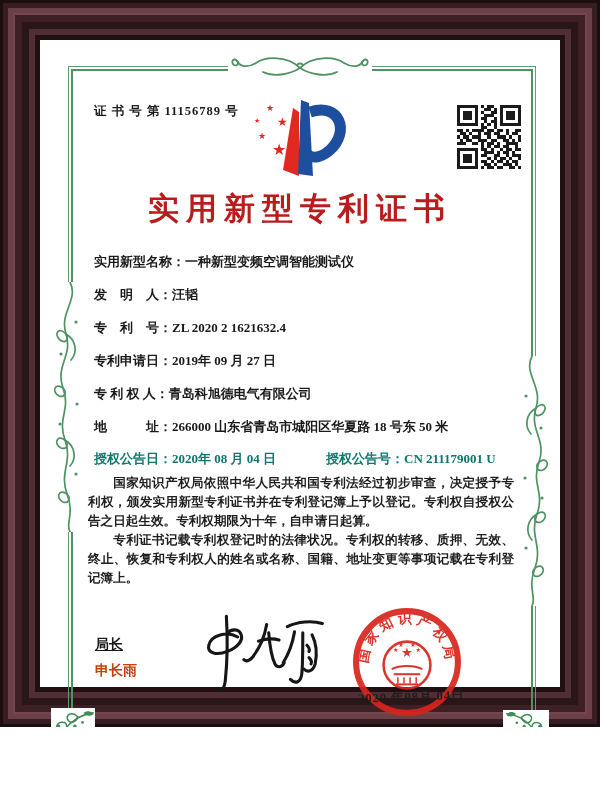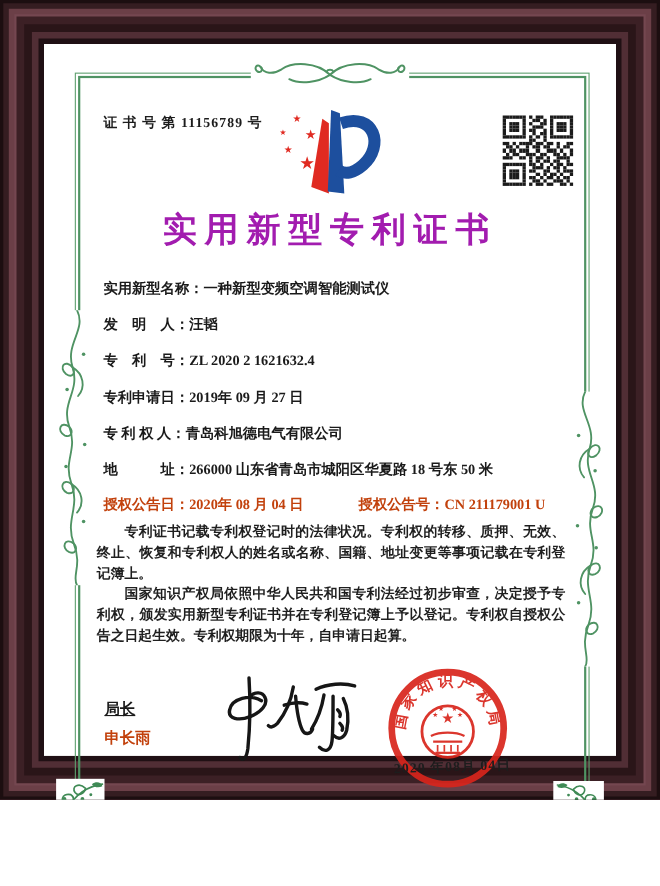--- a/index.html
+++ b/index.html
@@ -28,25 +28,25 @@
   .orn-br{left:503px;top:710px;width:46px;height:44px;transform:scaleX(-1);}
   
   .certno{position:absolute;left:94px;top:103px;font-size:12.5px;color:#1c1c1c;letter-spacing:1px;font-weight:600;}
   .logo{position:absolute;left:250px;top:96px;width:100px;height:88px;}
   .logo svg{display:block;width:100%;height:100%;}
   .logo .star{position:absolute;color:#e02a21;line-height:1;}
   #qr{position:absolute;left:457px;top:105px;width:64px;height:64px;display:grid;
       grid-template-columns:repeat(21,1fr);grid-template-rows:repeat(21,1fr);background:#fff;}
   #qr .qd{background:#1b1b1b;}
   .title{position:absolute;left:40px;top:188px;width:520px;text-align:center;font-size:31px;
-         font-weight:bold;color:#a21caf;letter-spacing:7px;}
+         font-weight:bold;color:#b91c1c;letter-spacing:7px;}
   
   .fields{position:absolute;left:94px;top:252px;width:420px;font-size:13px;color:#1a1a1a;font-weight:600;}
   .frow{height:33px;line-height:20px;white-space:nowrap;}
-  .grant-row{position:absolute;left:94px;top:450px;width:420px;font-size:13px;color:#c2410c;font-weight:600;white-space:nowrap;}
+  .grant-row{position:absolute;left:94px;top:450px;width:420px;font-size:13px;color:#0f766e;font-weight:600;white-space:nowrap;}
   .grant-no{position:absolute;left:204px;top:0;margin-left:28px;}
   
   .paras{position:absolute;left:88px;top:474px;width:426px;font-size:12.6px;line-height:19px;
          color:#1f1f1f;text-align:justify;font-weight:600;}
   .paras p{margin:0;text-indent:2em;}
   
   .director-title{position:absolute;left:95px;top:636px;font-size:14px;font-weight:600;color:#1a1a1a;text-decoration:underline;}
   .director-name{position:absolute;left:95px;top:662px;font-size:14px;font-weight:600;color:#c2410c;}
   .signature{position:absolute;left:192px;top:606px;width:140px;height:95px;}
   .signature svg{display:block;width:100%;height:100%;}
@@ -617,22 +617,22 @@
       <span>地　　　址：</span><span>266000 山东省青岛市城阳区华夏路 18 号东 50 米</span>
     </div>
   </div>
 
   <div class="grant-row">
     <span>授权公告日：</span><span>2020年 08 月 04 日</span>
     <span class="grant-no"><span>授权公告号：</span><span>CN 211179001 U</span></span>
   </div>
 
   <div class="paras">
+    <p>国家知识产权局依照中华人民共和国专利法经过初步审查，决定授予专利权，颁发实用新型专利证书并在专利登记簿上予以登记。专利权自授权公告之日起生效。专利权期限为十年，自申请日起算。</p>
     <p>专利证书记载专利权登记时的法律状况。专利权的转移、质押、无效、终止、恢复和专利权人的姓名或名称、国籍、地址变更等事项记载在专利登记簿上。</p>
-    <p>国家知识产权局依照中华人民共和国专利法经过初步审查，决定授予专利权，颁发实用新型专利证书并在专利登记簿上予以登记。专利权自授权公告之日起生效。专利权期限为十年，自申请日起算。</p>
   </div>
 
   <div class="director-title">局长</div>
   <div class="director-name">申长雨</div>
 
   <div class="signature">
     <svg viewBox="0 0 135 92" fill="none" stroke="#161616" stroke-width="3" stroke-linecap="round">
       <path d="M44,30 C34,24 18,28 16,38 C14,46 24,48 34,44 C44,40 50,33 47,27 C45,22 38,22 34,26"></path>
       <path d="M33,10 C34,26 34,52 32,72 C31,80 28,84 25,80"></path>
       <path d="M72,18 C70,30 66,40 58,50 C55,53 52,54 50,52"></path>

